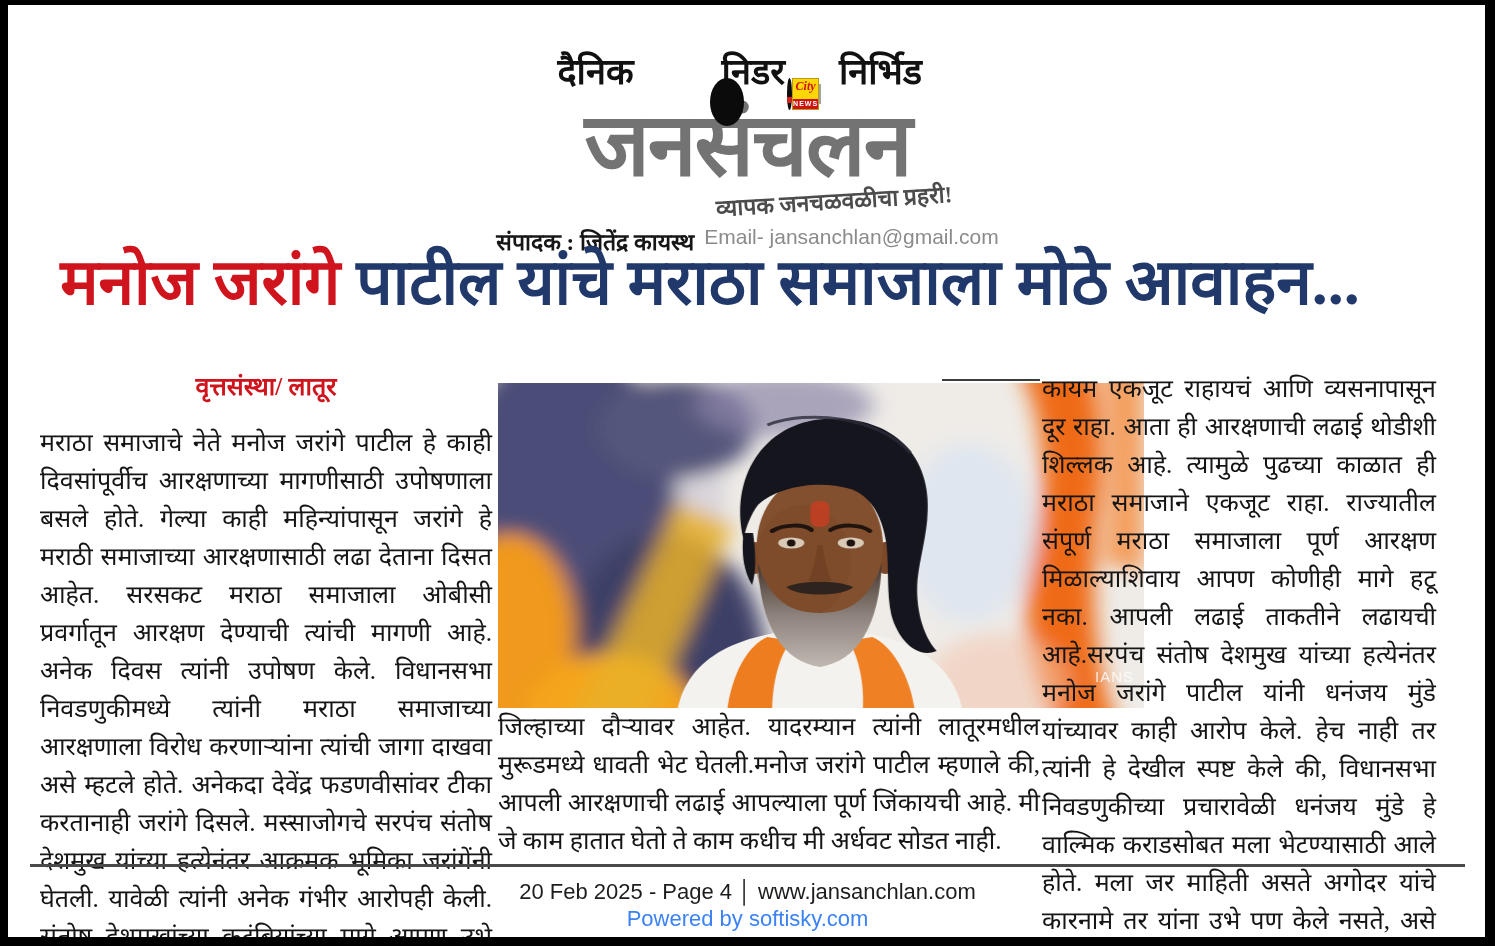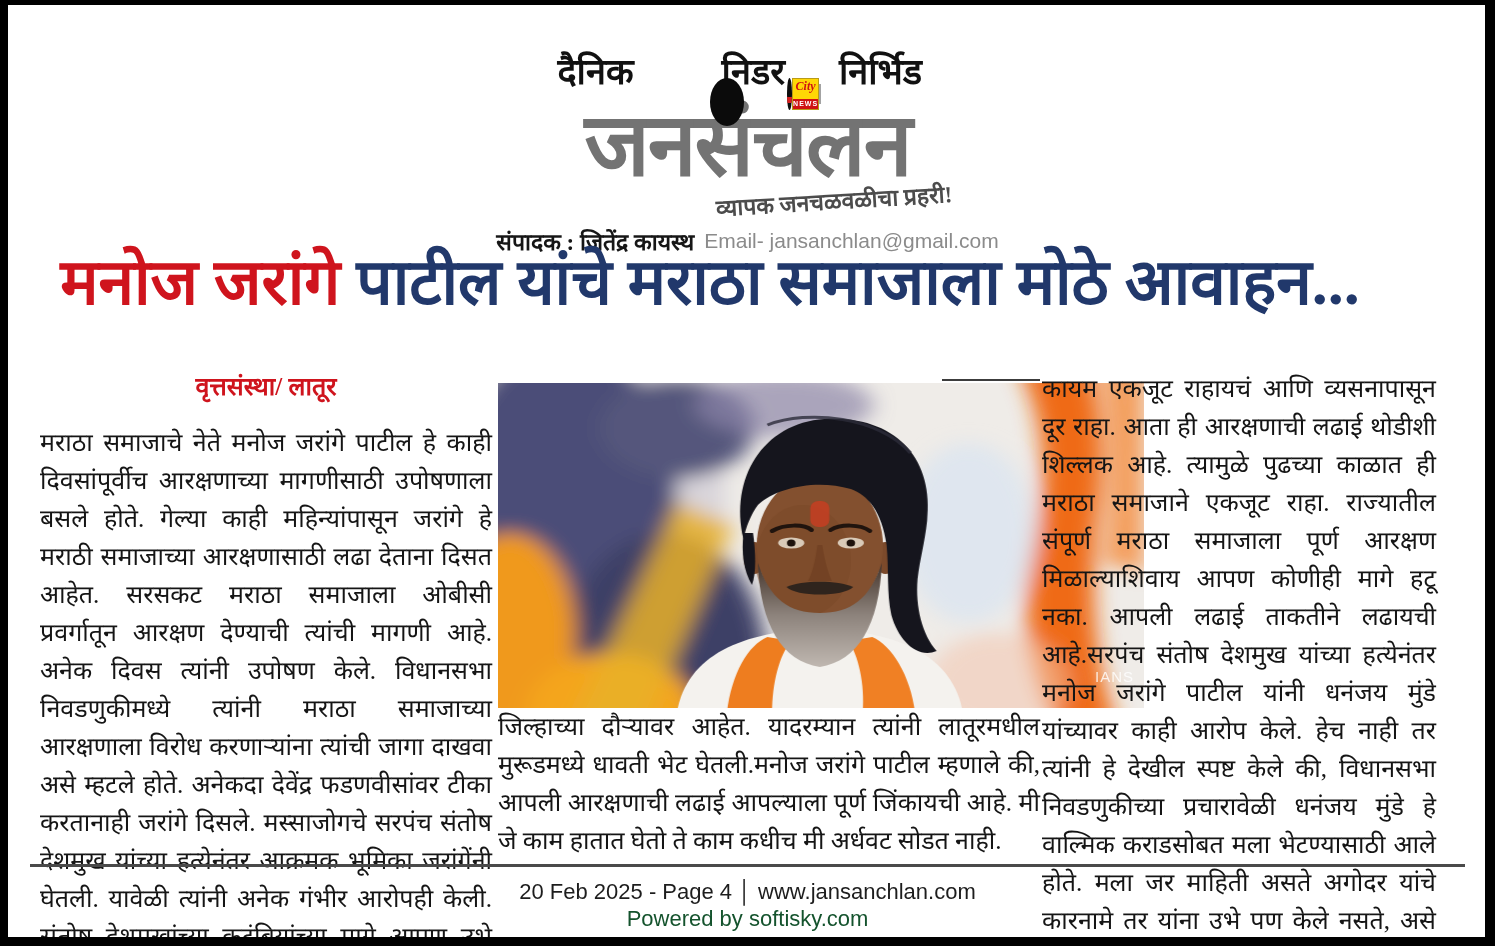--- a/index.html
+++ b/index.html
@@ -21,21 +21,21 @@
   .mic-head{width:26px;height:32px;background:#0d0d0d;border-radius:50%;position:relative;overflow:hidden;}
   .mic-stripe{position:absolute;left:0;top:62%;width:100%;height:6px;background:#d81f1f;}
   .mic-flag{width:32px;height:30px;background:#ffd705;border:1px solid #b99b17;display:flex;flex-direction:column;align-items:center;justify-content:space-between;margin-top:1px;}
   .mic-city{color:#cf1212;font-size:12px;font-style:italic;font-weight:bold;line-height:14px;}
   .mic-news{background:#cf1212;color:#fff;font-size:7px;font-weight:bold;letter-spacing:1px;width:100%;text-align:center;line-height:10px;font-family:"Liberation Sans",sans-serif;}
   .mic-handle{width:9px;height:20px;background:#a3a3a3;margin-top:0;}
   .logo-wrap{position:relative;text-align:center;margin-top:-8px;}
   .logo{font-size:88px;line-height:1.08;font-weight:bold;color:#737373;margin:0;letter-spacing:-2px;}
   .bindu{position:absolute;left:41%;top:-20px;width:34px;height:48px;background:#0b0b0b;border-radius:50%;}
   .tagline{color:#4c4c4c;font-size:23px;font-weight:bold;text-align:right;margin:-16px 6px 0 0;transform:rotate(-3.5deg);transform-origin:right center;}
-  .editor-row{display:flex;align-items:center;justify-content:center;gap:10px;margin-top:16px;white-space:nowrap;}
+  .editor-row{display:flex;align-items:flex-start;justify-content:center;gap:10px;margin-top:16px;white-space:nowrap;}
   .editor{font-size:23px;font-weight:bold;color:#161616;}
   .email{font-size:21px;color:#8b8b8b;font-family:"Liberation Sans","DejaVu Sans",sans-serif;}
 
   
   .headline{position:absolute;left:0;top:240px;width:1420px;text-align:center;margin:0;
             font-size:64px;font-weight:bold;line-height:1.35;white-space:nowrap;}
   .hl-red{color:#cf141d;}
   .hl-blue{color:#21386b;}
 
   
@@ -51,21 +51,21 @@
   
   .photo{margin:0;width:646px;height:325px;position:relative;overflow:hidden;background:#14532d;}
   .photo svg{display:block;width:100%;height:100%;}
   .watermark{position:absolute;right:10px;bottom:12px;color:#fff;opacity:.8;font-size:15px;
              font-family:"Liberation Sans",sans-serif;letter-spacing:1px;}
 
   
   .footer-rule{position:absolute;left:30px;top:864px;width:1435px;height:3px;background:#4a4a4a;}
   .footer-line1{position:absolute;left:0;top:879px;width:1495px;text-align:center;font-size:22px;color:#1d1d1d;
                 font-family:"Liberation Sans","DejaVu Sans",sans-serif;}
-  .footer-line2{position:absolute;left:0;top:906px;width:1495px;text-align:center;font-size:22px;color:#14532d;
+  .footer-line2{position:absolute;left:0;top:906px;width:1495px;text-align:center;font-size:22px;color:#3b82f6;
                 font-family:"Liberation Sans","DejaVu Sans",sans-serif;}
 </style>
 </head>
 <body>
 
 <div class="frame top"></div>
 <div class="frame left"></div>
 <div class="frame right"></div>
 <div class="frame bottom"></div>
 

